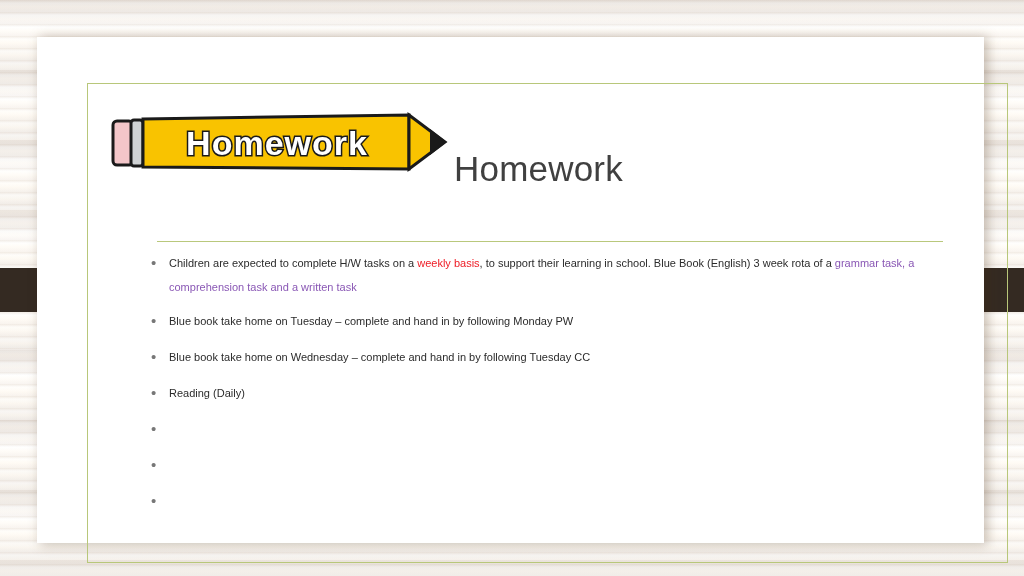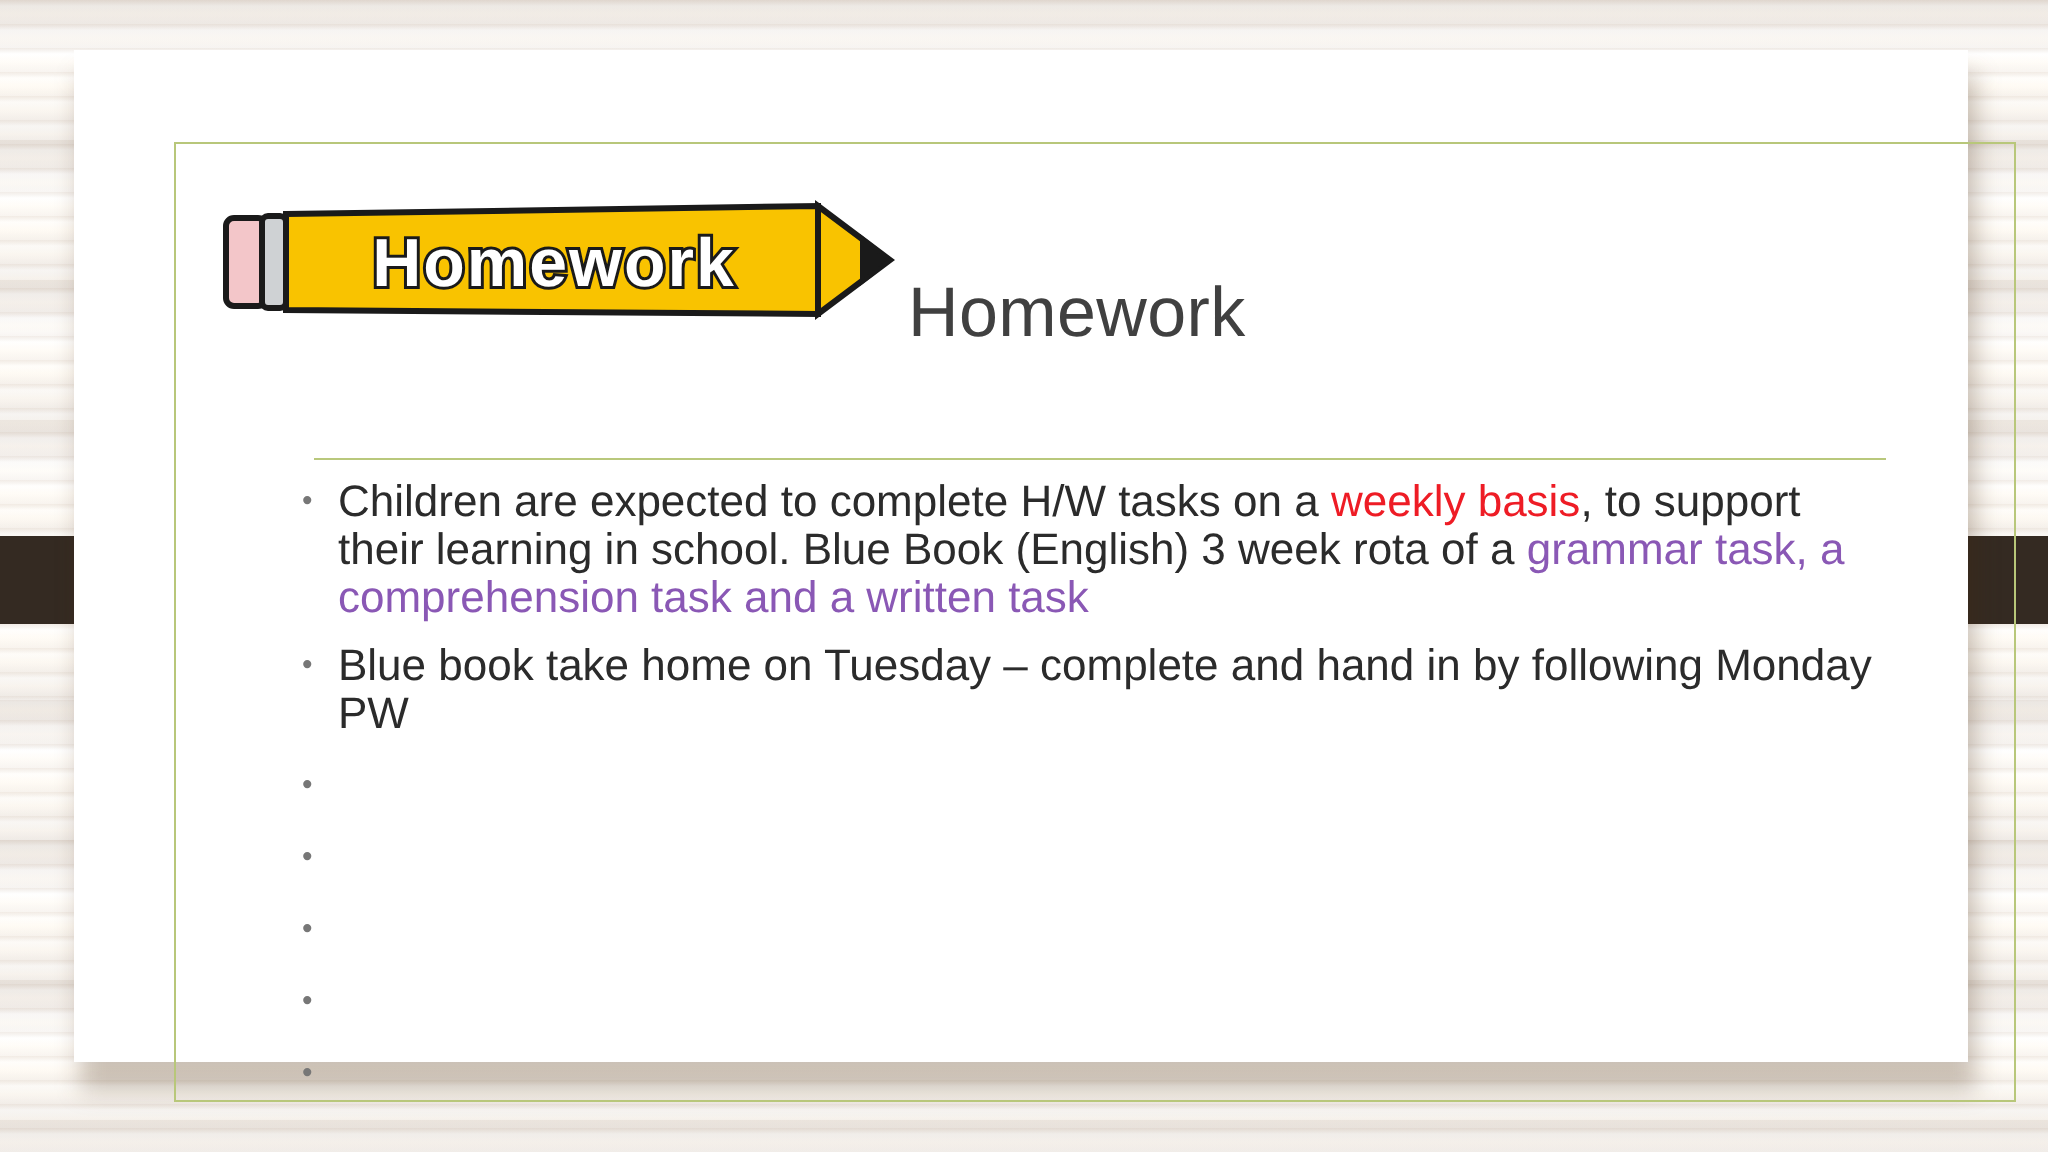--- a/index.html
+++ b/index.html
@@ -61,21 +61,21 @@
     left: 40px;
     top: 37px;
     width: 948px;
     height: 508px;
     background: rgba(70,40,10,0.28);
     filter: blur(6px);
   }
   .slide {
     position: absolute;
     left: 37px;
-    top: 25px;
+    top: 37px;
     width: 947px;
     height: 506px;
     background: #ffffff;
     box-sizing: border-box;
     padding: 12px;
   }
   .slide-inner-border {
     position: absolute;
     left: 50px;
     top: 46px;
@@ -130,21 +130,21 @@
   .bullet-dot {
     width: 18px;
     min-width: 18px;
     color: #777777;
     font-size: 15px;
     line-height: 24px;
     text-align: left;
     padding-left: 2px;
   }
   .bullet-text {
-    font-size: 22px;
+    font-size: 11px;
     line-height: 24px;
     color: #2b2b2b;
     font-family: "Liberation Sans", sans-serif;
   }
   .b1 { margin-bottom: 10px; }
   .red { color: #ee1c25; }
   .purple { color: #8a58b5; }
   .plain { color: #2b2b2b; }
 </style>
 </head>
@@ -187,24 +187,26 @@
         <div class="bullet-text"><span class="plain">Children are expected to complete H/W tasks on a </span><span class="red">weekly basis</span><span class="plain">, to support their learning in school. Blue Book (English) 3 week rota of a </span><span class="purple">grammar task, a comprehension task and a written task</span></div>
       </div>
 
       <div class="bullet-row">
         <div class="bullet-dot">•</div>
         <div class="bullet-text"><span class="plain">Blue book take home on Tuesday – complete and hand in by following Monday PW</span></div>
       </div>
 
       <div class="bullet-row">
         <div class="bullet-dot">•</div>
-      </div>
-
-      <div class="bullet-row">
-        <div class="bullet-dot">•</div>
+        <div class="bullet-text"><span class="plain">Blue book take home on Wednesday – complete and hand in by following Tuesday CC</span></div>
+      </div>
+
+      <div class="bullet-row">
+        <div class="bullet-dot">•</div>
+        <div class="bullet-text"><span class="plain">Reading (Daily)</span></div>
       </div>
 
       <div class="bullet-row">
         <div class="bullet-dot">•</div>
       </div>
 
       <div class="bullet-row">
         <div class="bullet-dot">•</div>
       </div>
 

